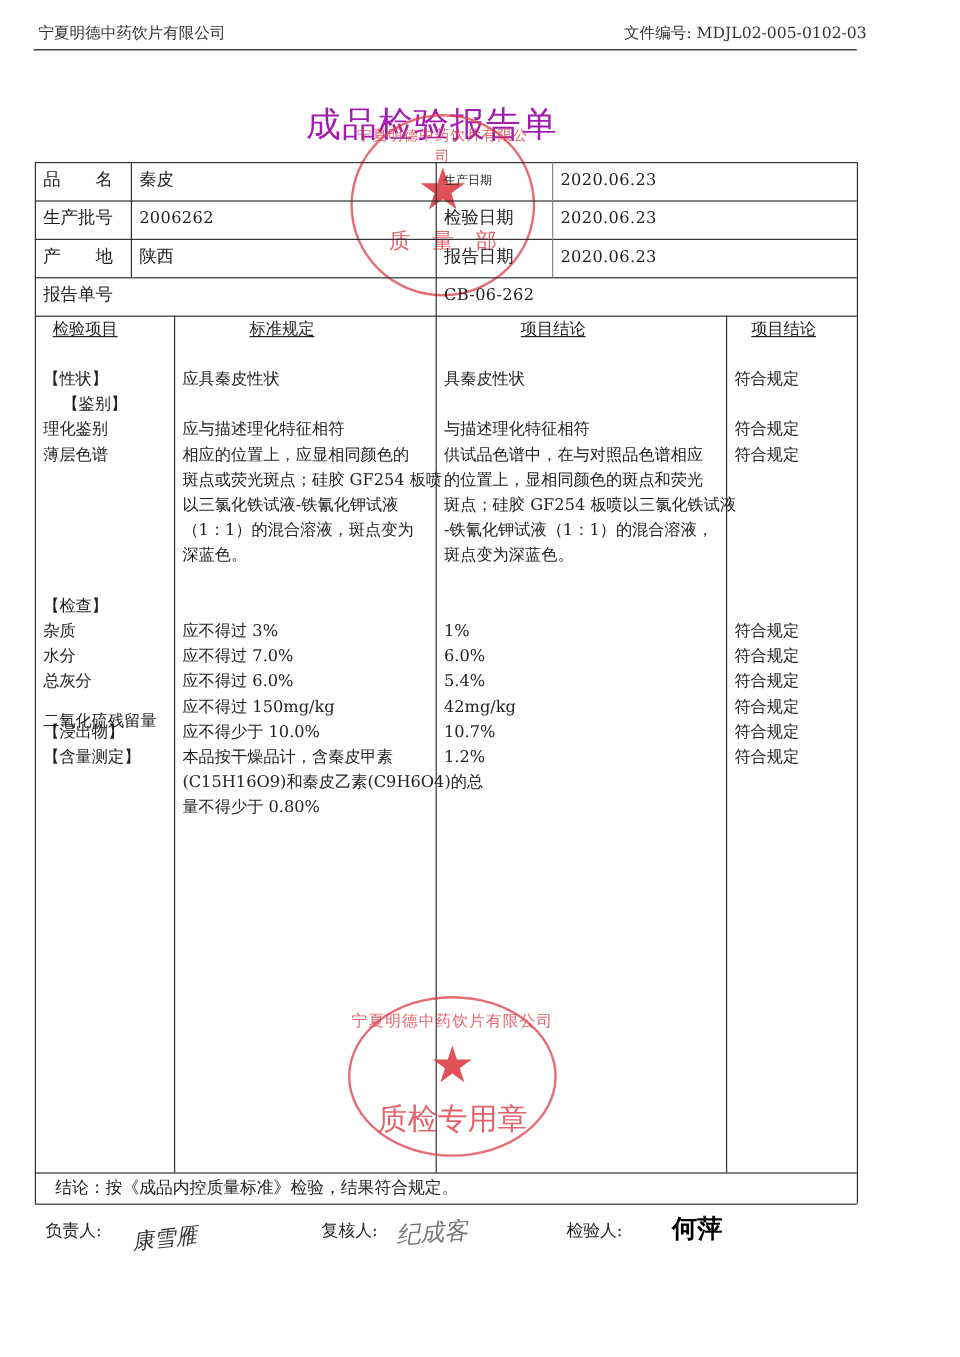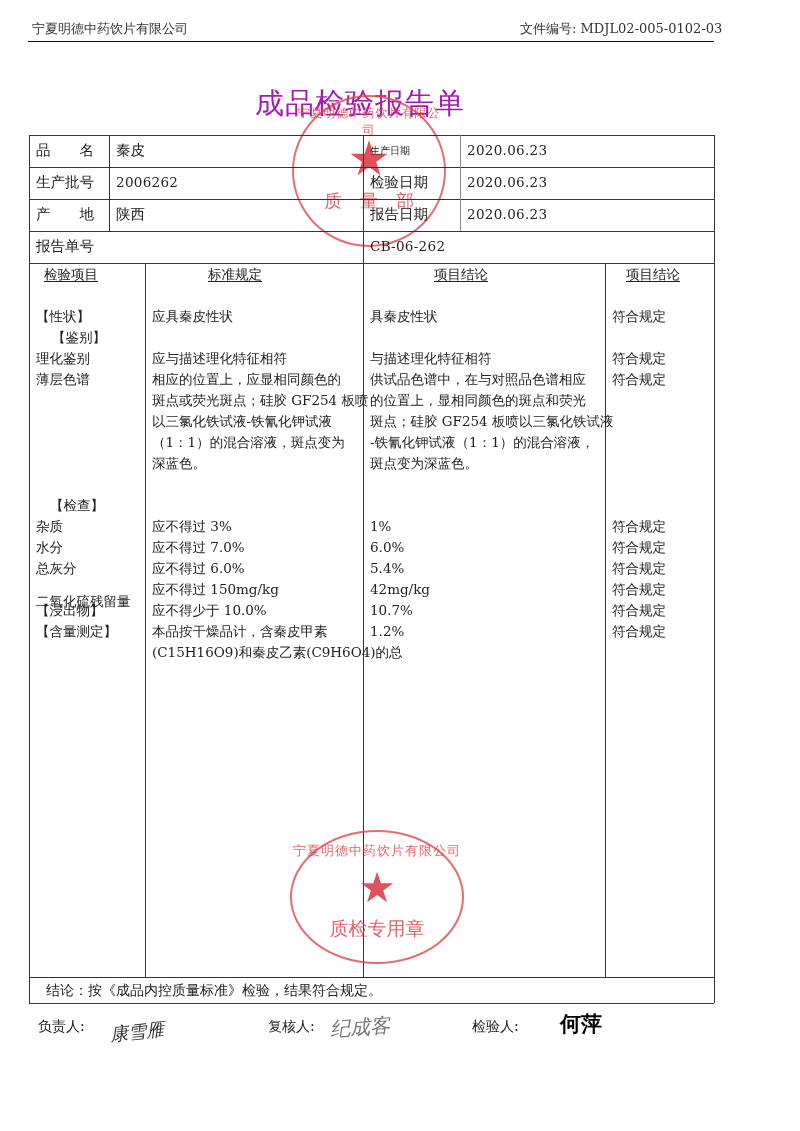--- a/index.html
+++ b/index.html
@@ -107,21 +107,21 @@
     <div class="cell">供试品色谱中，在与对照品色谱相应</div>
     <div class="cell">的位置上，显相同颜色的斑点和荧光</div>
     <div class="cell">斑点；硅胶 GF254 板喷以三氯化铁试液</div>
     <div class="cell">-铁氰化钾试液（1：1）的混合溶液，</div>
     <div class="cell">斑点变为深蓝色。</div>
   </div>
   <div class="abs cell" style="left:612px; top:369px;">符合规定</div>
 </div>
 
 <div>
-  <div class="abs cell" style="left:50px; top:495px;">【检查】</div>
+  <div class="abs cell" style="left:36px; top:495px;">【检查】</div>
 </div>
 
 <div>
   <div class="abs cell" style="left:36px; top:516px;">杂质</div>
   <div class="abs cell" style="left:152px; top:516px;">应不得过 3%</div>
   <div class="abs cell" style="left:370px; top:516px;">1%</div>
   <div class="abs cell" style="left:612px; top:516px;">符合规定</div>
 </div>
 
 <div>
@@ -150,29 +150,30 @@
   <div class="abs cell" style="left:152px; top:600px;">应不得少于 10.0%</div>
   <div class="abs cell" style="left:370px; top:600px;">10.7%</div>
   <div class="abs cell" style="left:612px; top:600px;">符合规定</div>
 </div>
 
 <div>
   <div class="abs cell" style="left:36px; top:621px;">【含量测定】</div>
   <div class="abs" style="left:152px; top:621px;">
     <div class="cell">本品按干燥品计，含秦皮甲素</div>
     <div class="cell">(C15H16O9)和秦皮乙素(C9H6O4)的总</div>
+    <div class="cell">量不得少于 0.80%</div>
   </div>
   <div class="abs cell" style="left:370px; top:621px;">1.2%</div>
   <div class="abs cell" style="left:612px; top:621px;">符合规定</div>
 </div>
 
 <div class="abs seal" style="left:290px; top:830px; width:170px; height:130px;">
   <div class="abs" style="left:0; top:10px; width:170px; text-align:center; font-size:13px; letter-spacing:1px;">宁夏明德中药饮片有限公司</div>
   <div class="abs star" style="left:55px; top:34px; width:60px; font-size:42px; line-height:44px;">★</div>
-  <div class="abs" style="left:0; top:84px; width:170px; text-align:center; font-size:19px;">质检专用章</div>
+  <div class="abs" style="left:0; top:84px; width:170px; text-align:center; font-size:25px;">质检专用章</div>
 </div>
 
 <div class="abs cell" style="left:46px; top:980px; font-size:14px;">结论：按《成品内控质量标准》检验，结果符合规定。</div>
 
 <div class="abs cell" style="left:38px; top:1016px; font-size:14px;">负责人:</div>
 <div class="abs sig" style="left:110px; top:1020px; font-size:18px; transform:rotate(-6deg);">康雪雁</div>
 <div class="abs cell" style="left:268px; top:1016px; font-size:14px;">复核人:</div>
 <div class="abs sig" style="left:330px; top:1014px; font-size:20px; color:#777; transform:rotate(-4deg);">纪成客</div>
 <div class="abs cell" style="left:472px; top:1016px; font-size:14px;">检验人:</div>
 <div class="abs sig" style="left:560px; top:1010px; font-size:21px; color:#000000; font-style:normal; font-weight:bold;">何萍</div>

